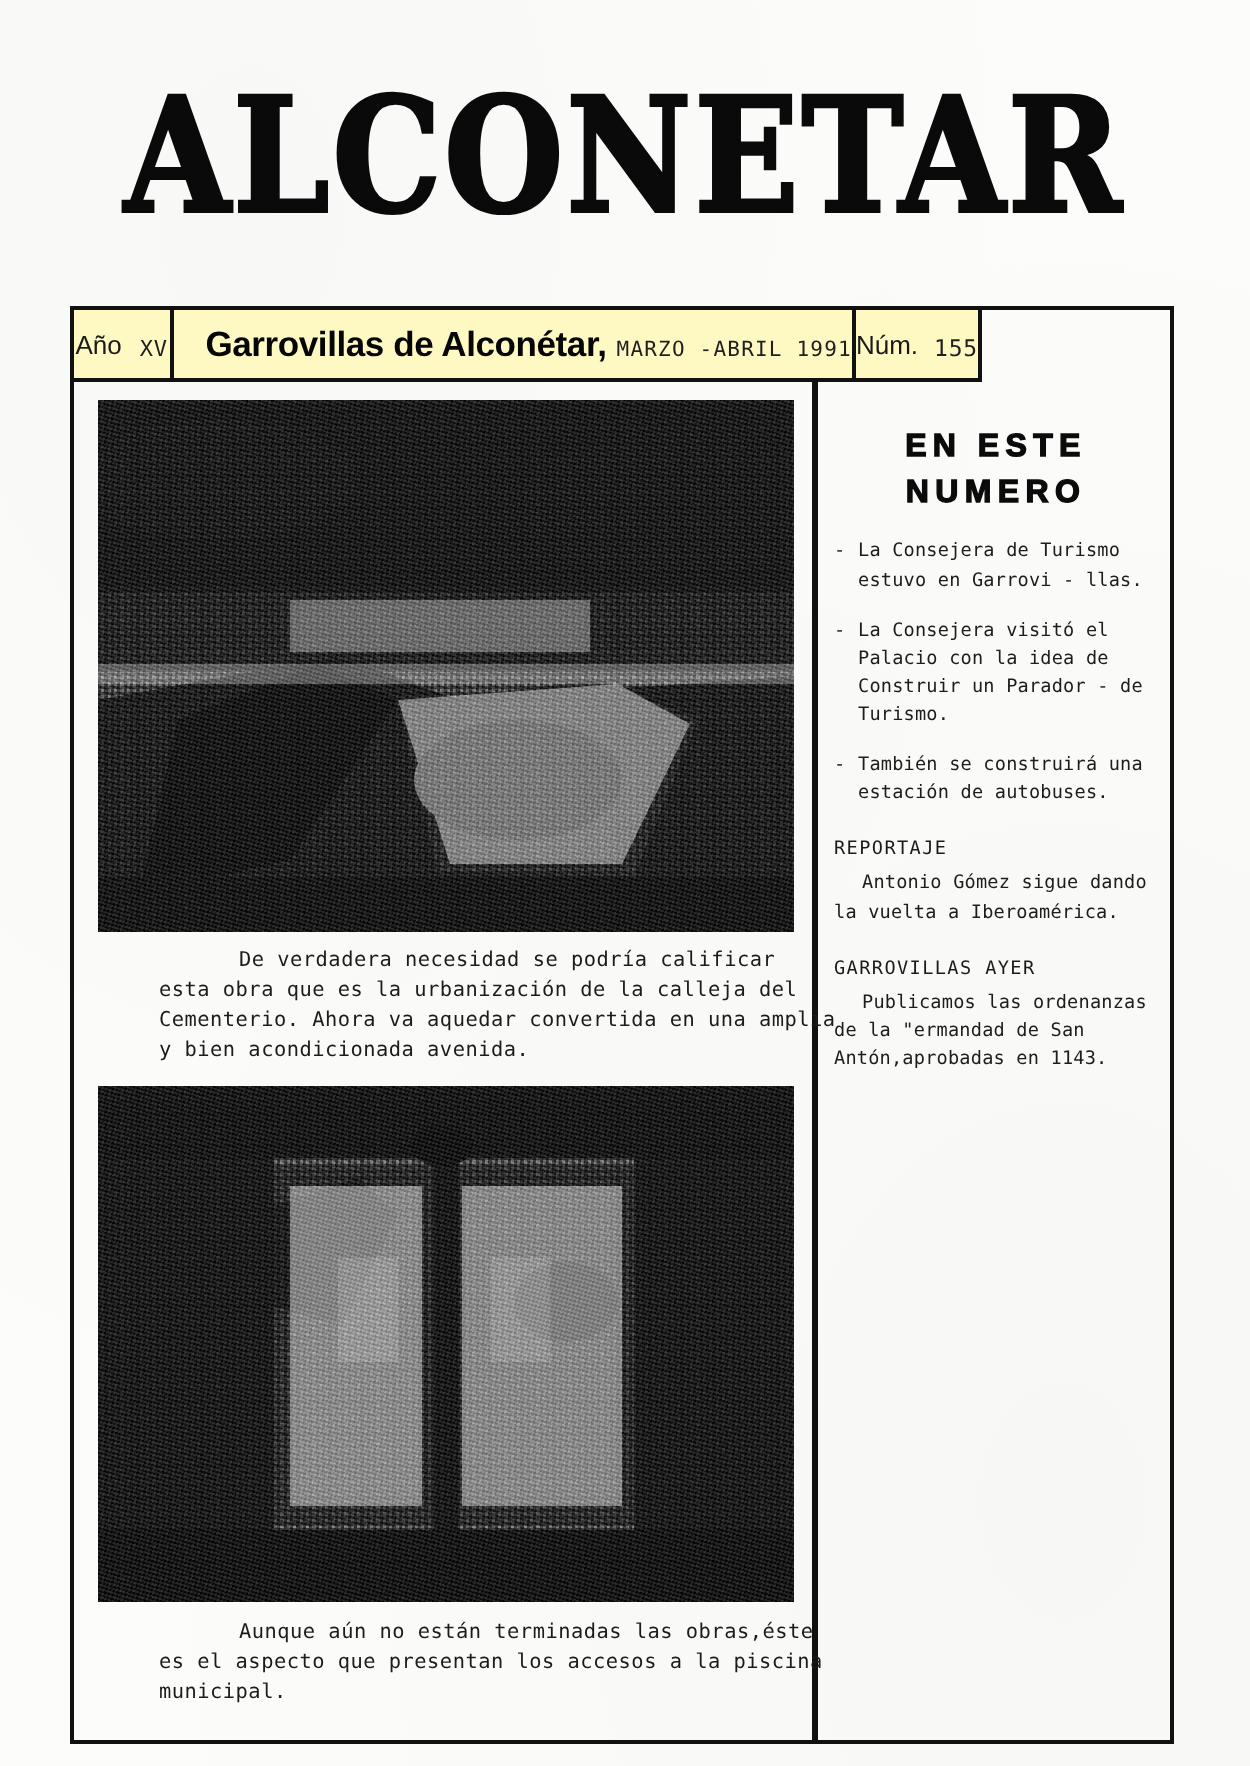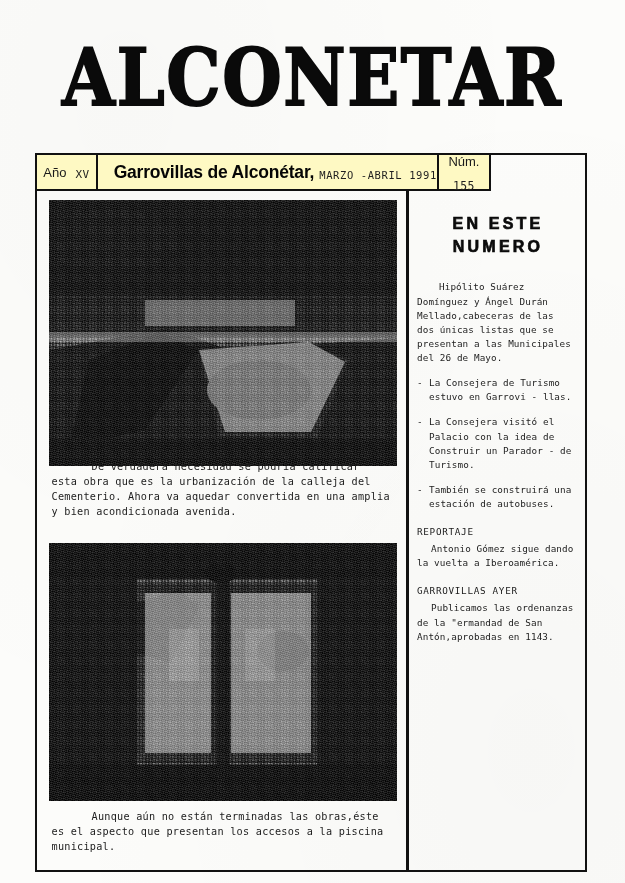--- a/index.html
+++ b/index.html
@@ -80,21 +80,20 @@
   }
   #hb-center {
     flex: 1;
     border-right: 2.5px solid #111;
     gap: 5px;
     padding-left: 16px;
   }
   #hb-num {
     width: 82px;
     gap: 8px;
-    flex-direction: column;
   }
   .lbl-sans {
     font-family: "Liberation Sans", sans-serif;
     font-size: 13px;
     color: #1a1a1a;
     font-weight: 400;
   }
   .val-type {
     font-family: "DejaVu Sans Mono", "Liberation Mono", monospace;
     font-size: 11px;
@@ -186,22 +185,22 @@
     left: 14px;
     width: 340px;
     font-family: "DejaVu Sans Mono", "Liberation Mono", monospace;
     font-size: 10.2px;
     line-height: 1.48;
     color: #1c1c1c;
     letter-spacing: 0.25px;
     text-indent: 40px;
     white-space: pre-wrap;
   }
-  #caption-street { top: 268px; }
-  #caption-pool   { top: 618px; }
+  #caption-street { top: 282px; margin-left: 28px; }
+  #caption-pool   { top: 618px; margin-left: 28px; }
 
   
   #right-column {
     position: absolute;
     left: 409px; top: 191px;
     width: 176px; height: 681px;
     box-sizing: border-box;
     padding: 0 6px 0 8px;
   }
   #en-este-numero {
@@ -324,21 +323,20 @@
     <div class="grain"></div>
   </div>
 
   <div class="caption" id="caption-pool">Aunque aún no están terminadas las obras,éste es el aspecto que presentan los accesos a la piscina municipal.</div>
 </div>
 
 <div id="right-column">
   <div id="en-este-numero">EN ESTE
 NUMERO</div>
 
-  <div class="rc-text" id="lead-para">Hipólito Suárez Domínguez y Ángel Durán Mellado,cabeceras de las  dos únicas listas que se presentan a las Municipales del 26 de Mayo.</div>
 
   <div id="bullet-list">
       <div class="bullet-item rc-text"><span class="dash">-</span><span>La Consejera de Turismo estuvo en Garrovi - llas.</span></div>
       <div class="bullet-item rc-text"><span class="dash">-</span><span>La Consejera visitó el Palacio con la idea de Construir un Parador - de Turismo.</span></div>
       <div class="bullet-item rc-text"><span class="dash">-</span><span>También se construirá una estación de autobuses.</span></div>
     </div>
 
   <div id="section-list">
       <div class="section-block">
         <div class="section-head">REPORTAJE</div>

